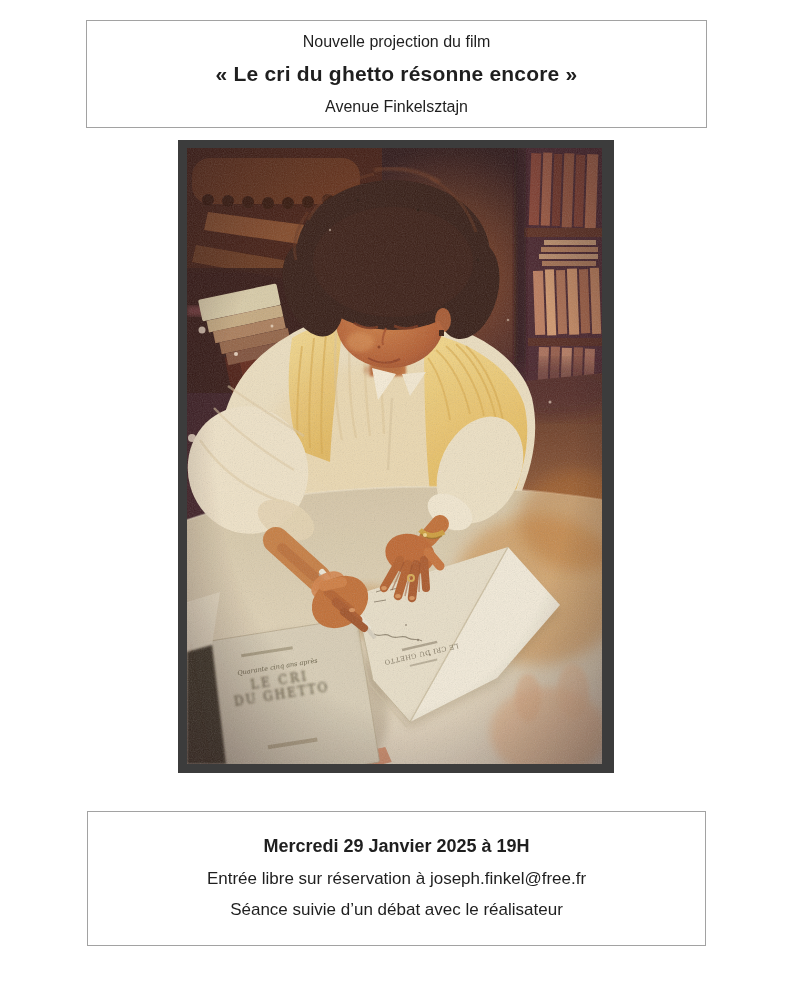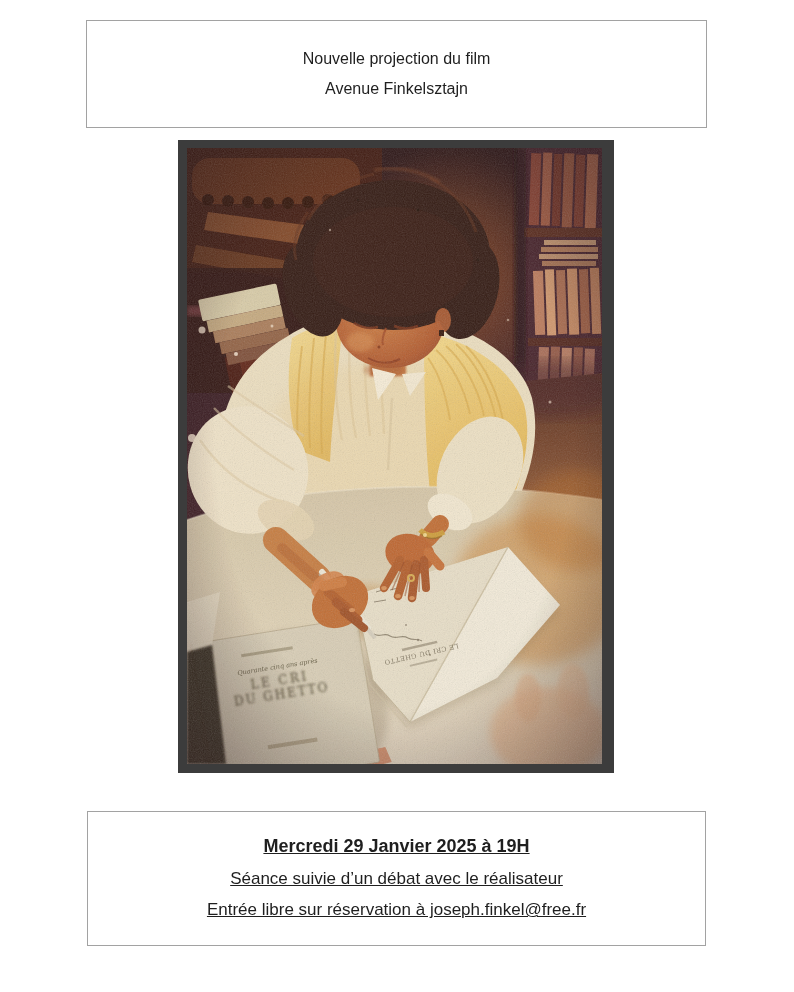--- a/index.html
+++ b/index.html
@@ -2,35 +2,36 @@
 <html><head>
 <meta charset="utf-8">
 <style>
   html,body{margin:0;padding:0;background:#ffffff;}
   .page{position:relative;width:794px;height:992px;background:#ffffff;overflow:hidden;
         font-family:"Liberation Sans", sans-serif;color:#1f1f1f;}
   .box{position:absolute;background:#ffffff;border:1px solid #a2a2a2;box-sizing:border-box;
        display:flex;flex-direction:column;align-items:center;justify-content:center;
        text-align:center;}
   .top-box{left:86px;top:20px;width:621px;height:108px;gap:12px;}
-  .bottom-box{left:87px;top:811px;width:619px;height:135px;gap:13px;text-decoration:underline;}
+  .bottom-box{left:87px;top:811px;width:619px;height:135px;gap:13px;}
   .t-small{font-size:16px;line-height:1.1;}
   .t-title{font-size:21px;font-weight:bold;line-height:1.1;letter-spacing:.2px;}
   .t-bold{font-size:18px;font-weight:bold;line-height:1.1;}
   .t-reg{font-size:17px;line-height:1.1;}
   .photo-wrap{position:absolute;left:178px;top:140px;width:436px;height:633px;}
   svg text{font-family:"DejaVu Serif", serif;}
 </style>
 </head>
 <body>
 
 <div class="page">
 
   <div class="box top-box">
     <div class="t-small">Nouvelle projection du film</div>
+    <div class="t-title">« Le cri du ghetto résonne encore »</div>
     <div class="t-small">Avenue Finkelsztajn</div>
   </div>
 
   <div class="photo-wrap">
   <svg width="436" height="633" viewBox="0 0 436 633" xmlns="http://www.w3.org/2000/svg">
     <defs>
       <linearGradient id="bgG" x1="0" y1="0" x2="0" y2="1">
         <stop offset="0" stop-color="#241016"></stop>
             <stop offset="0.45" stop-color="#331722"></stop>
             <stop offset="1" stop-color="#46222e"></stop>
@@ -340,17 +341,17 @@
       <rect x="9" y="8" width="415" height="616" fill="url(#vigG)"></rect>
       <rect x="9" y="8" width="415" height="616" fill="#f4a03c" opacity="0.05"></rect>
       <rect x="9" y="8" width="415" height="616" filter="url(#grainF)" opacity="0.28" style="mix-blend-mode:multiply"></rect>
       <rect x="9" y="8" width="415" height="616" filter="url(#grainF)" opacity="0.2" style="mix-blend-mode:screen"></rect>
     </g>
   </svg>
   </div>
 
   <div class="box bottom-box">
     <div class="t-bold">Mercredi 29 Janvier 2025 à 19H</div>
+    <div class="t-reg">Entrée libre sur réservation à joseph.finkel@free.fr</div>
     <div class="t-reg">Séance suivie d’un débat avec le réalisateur</div>
-    <div class="t-reg">Entrée libre sur réservation à joseph.finkel@free.fr</div>
   </div>
 
 </div>
 
 </body></html>

